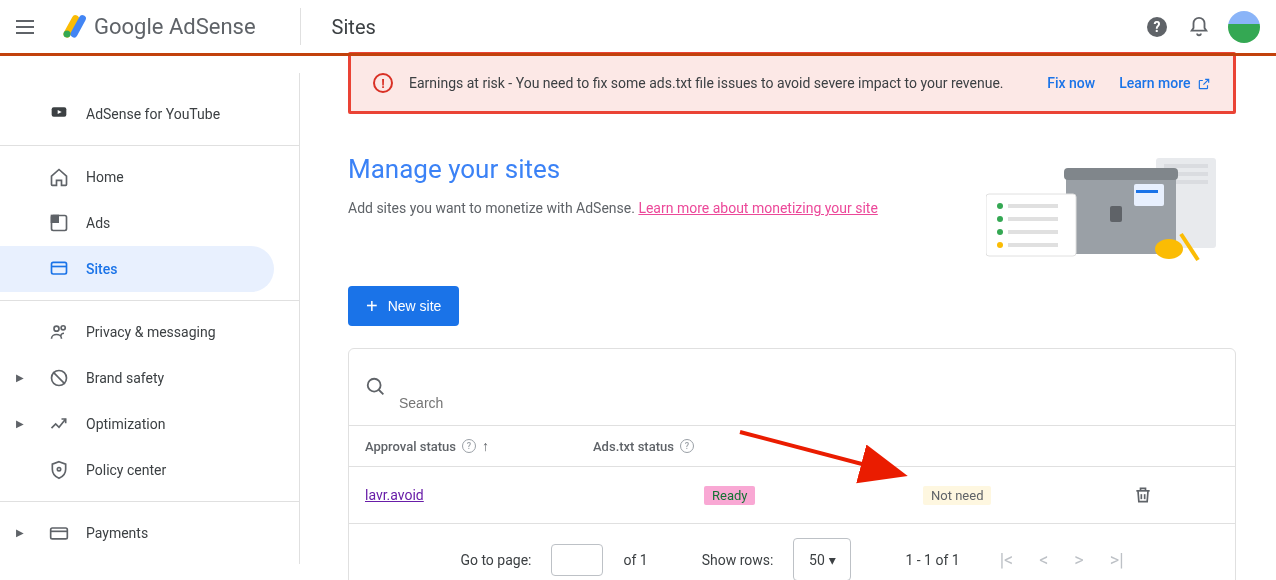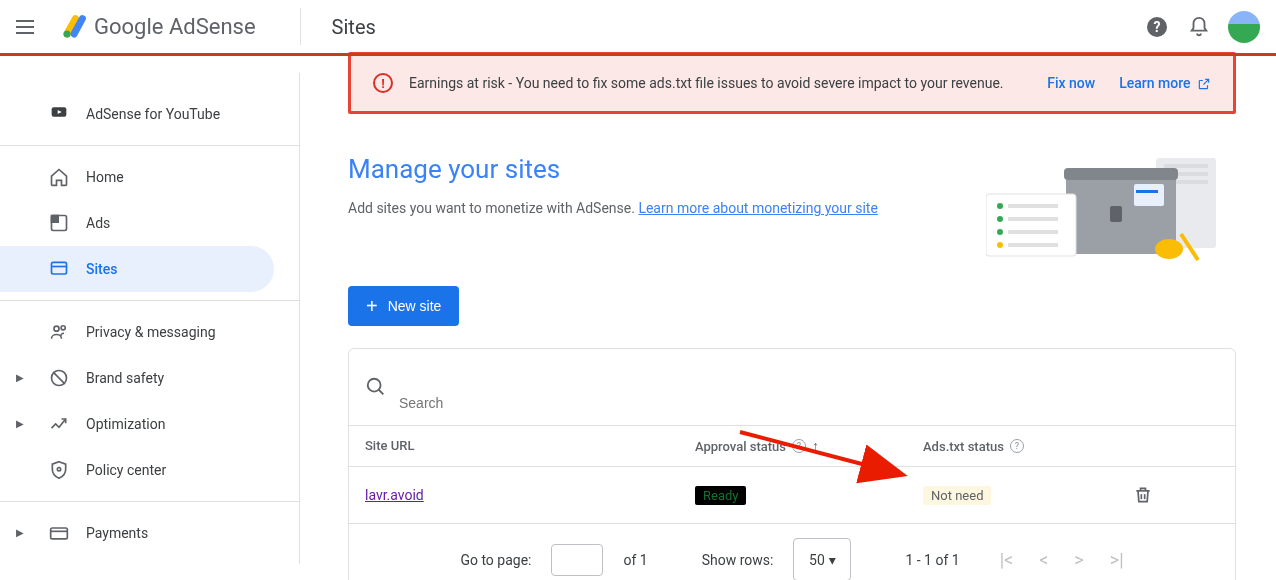--- a/index.html
+++ b/index.html
@@ -38,41 +38,41 @@
 .alert-icon { width: 20px; height: 20px; border: 2px solid #d93025; border-radius: 50%; display: flex; align-items: center; justify-content: center; color: #d93025; font-weight: bold; font-size: 13px; flex-shrink: 0; }
 .alert-text { flex: 1; color: #3c4043; font-size: 14px; }
 .alert-actions { display: flex; gap: 24px; align-items: center; }
 .alert-link { color: #1a73e8; font-weight: 500; cursor: pointer; font-size: 14px; }
 .ext-icon { width: 14px; height: 14px; display: inline-block; vertical-align: middle; margin-left: 3px; }
 
 
 .manage { margin-top: 40px; display: flex; justify-content: space-between; align-items: flex-start; }
 .manage h1 { font-size: 26px; font-weight: 400; color: #3b82f6; margin-bottom: 16px; }
 .manage-sub { color: #5f6368; font-size: 14px; }
-.manage-sub a { color: #3b82f6; text-decoration: underline; cursor: pointer; }
+.manage-sub a { color: #ec4899; text-decoration: underline; cursor: pointer; }
 .illust { width: 250px; height: 110px; position: relative; flex-shrink: 0; }
 
 
 .new-site-btn { margin-top: 22px; background: #1a73e8; color: #fff; border: none; border-radius: 4px; padding: 10px 18px; font-size: 14px; font-weight: 500; cursor: pointer; display: inline-flex; align-items: center; gap: 10px; }
 .plus { font-size: 20px; line-height: 1; }
 
 
 .card { margin-top: 22px; border: 1px solid #e0e0e0; border-radius: 6px; }
 .search-row { display: flex; align-items: center; padding: 14px 16px; border-bottom: 1px solid #e0e0e0; gap: 12px; }
 .search-row input { border: none; outline: none; font-size: 14px; flex: 1; color: #5f6368; margin-top: 32px; }
 .thead { display: flex; padding: 12px 16px; border-bottom: 1px solid #e0e0e0; font-size: 13px; font-weight: 500; color: #5f6368; }
 .col-url { flex: 0 0 330px; }
 .col-approval { flex: 0 0 228px; display: flex; align-items: center; gap: 6px; }
 .col-ads { flex: 0 0 210px; display: flex; align-items: center; gap: 6px; }
 .col-act { flex: 1; text-align: right; }
 .help-icon { width: 14px; height: 14px; border: 1.5px solid #9aa0a6; border-radius: 50%; font-size: 9px; display: inline-flex; align-items: center; justify-content: center; color: #9aa0a6; }
 .sort-icon { font-size: 14px; color: #5f6368; }
 .trow { display: flex; align-items: center; padding: 18px 16px; border-bottom: 1px solid #e0e0e0; }
 .site-link { color: #681da8; text-decoration: underline; cursor: pointer; font-size: 14px; }
-.badge-ready { background: #000000; color: #137333; padding: 2px 8px; border-radius: 2px; font-size: 13px; }
+.badge-ready { background: #f9a8d4; color: #137333; padding: 2px 8px; border-radius: 2px; font-size: 13px; margin-left: 9px; }
 .badge-notfound { background: #fef7e0; color: #5f6368; padding: 2px 8px; border-radius: 2px; font-size: 13px; }
 .trash { color: #5f6368; cursor: pointer; }
 .pager { display: flex; align-items: center; justify-content: center; gap: 20px; padding: 14px 16px; font-size: 14px; color: #3c4043; }
 .pager input { width: 52px; height: 32px; border: 1px solid #bdc1c6; border-radius: 4px; text-align: center; }
 .pager-select { width: 58px; height: 43px; border: 1px solid #bdc1c6; border-radius: 4px; display: inline-flex; align-items: center; justify-content: center; gap: 4px; }
 .pager-nav { display: flex; gap: 26px; color: #bdc1c6; font-size: 18px; margin-left: 20px; }
 .pager-nav span { cursor: pointer; }
 
 
 .anno-arrow { position: absolute; left: 740px; top: 432px; z-index: 10; pointer-events: none; }
@@ -280,21 +280,20 @@
       <div class="search-row">
         <div class="side-icon">
             <svg viewBox="0 0 24 24" width="22" height="22" fill="none" stroke="#5f6368" stroke-width="2">
               <circle cx="10" cy="10" r="7"></circle>
               <line x1="20" y1="20" x2="15" y2="15"></line>
             </svg>
           </div>
         <input placeholder="Search" style="">
       </div>
       <div class="thead">
-        <div class="col-url">Site URL</div>
         <div class="col-approval">
           <span>Approval status</span>
           <span class="help-icon">?</span>
           <span class="sort-icon">↑</span>
         </div>
         <div class="col-ads">
           <span>Ads.txt status</span>
           <span class="help-icon">?</span>
         </div>
         <div class="col-act"></div>

